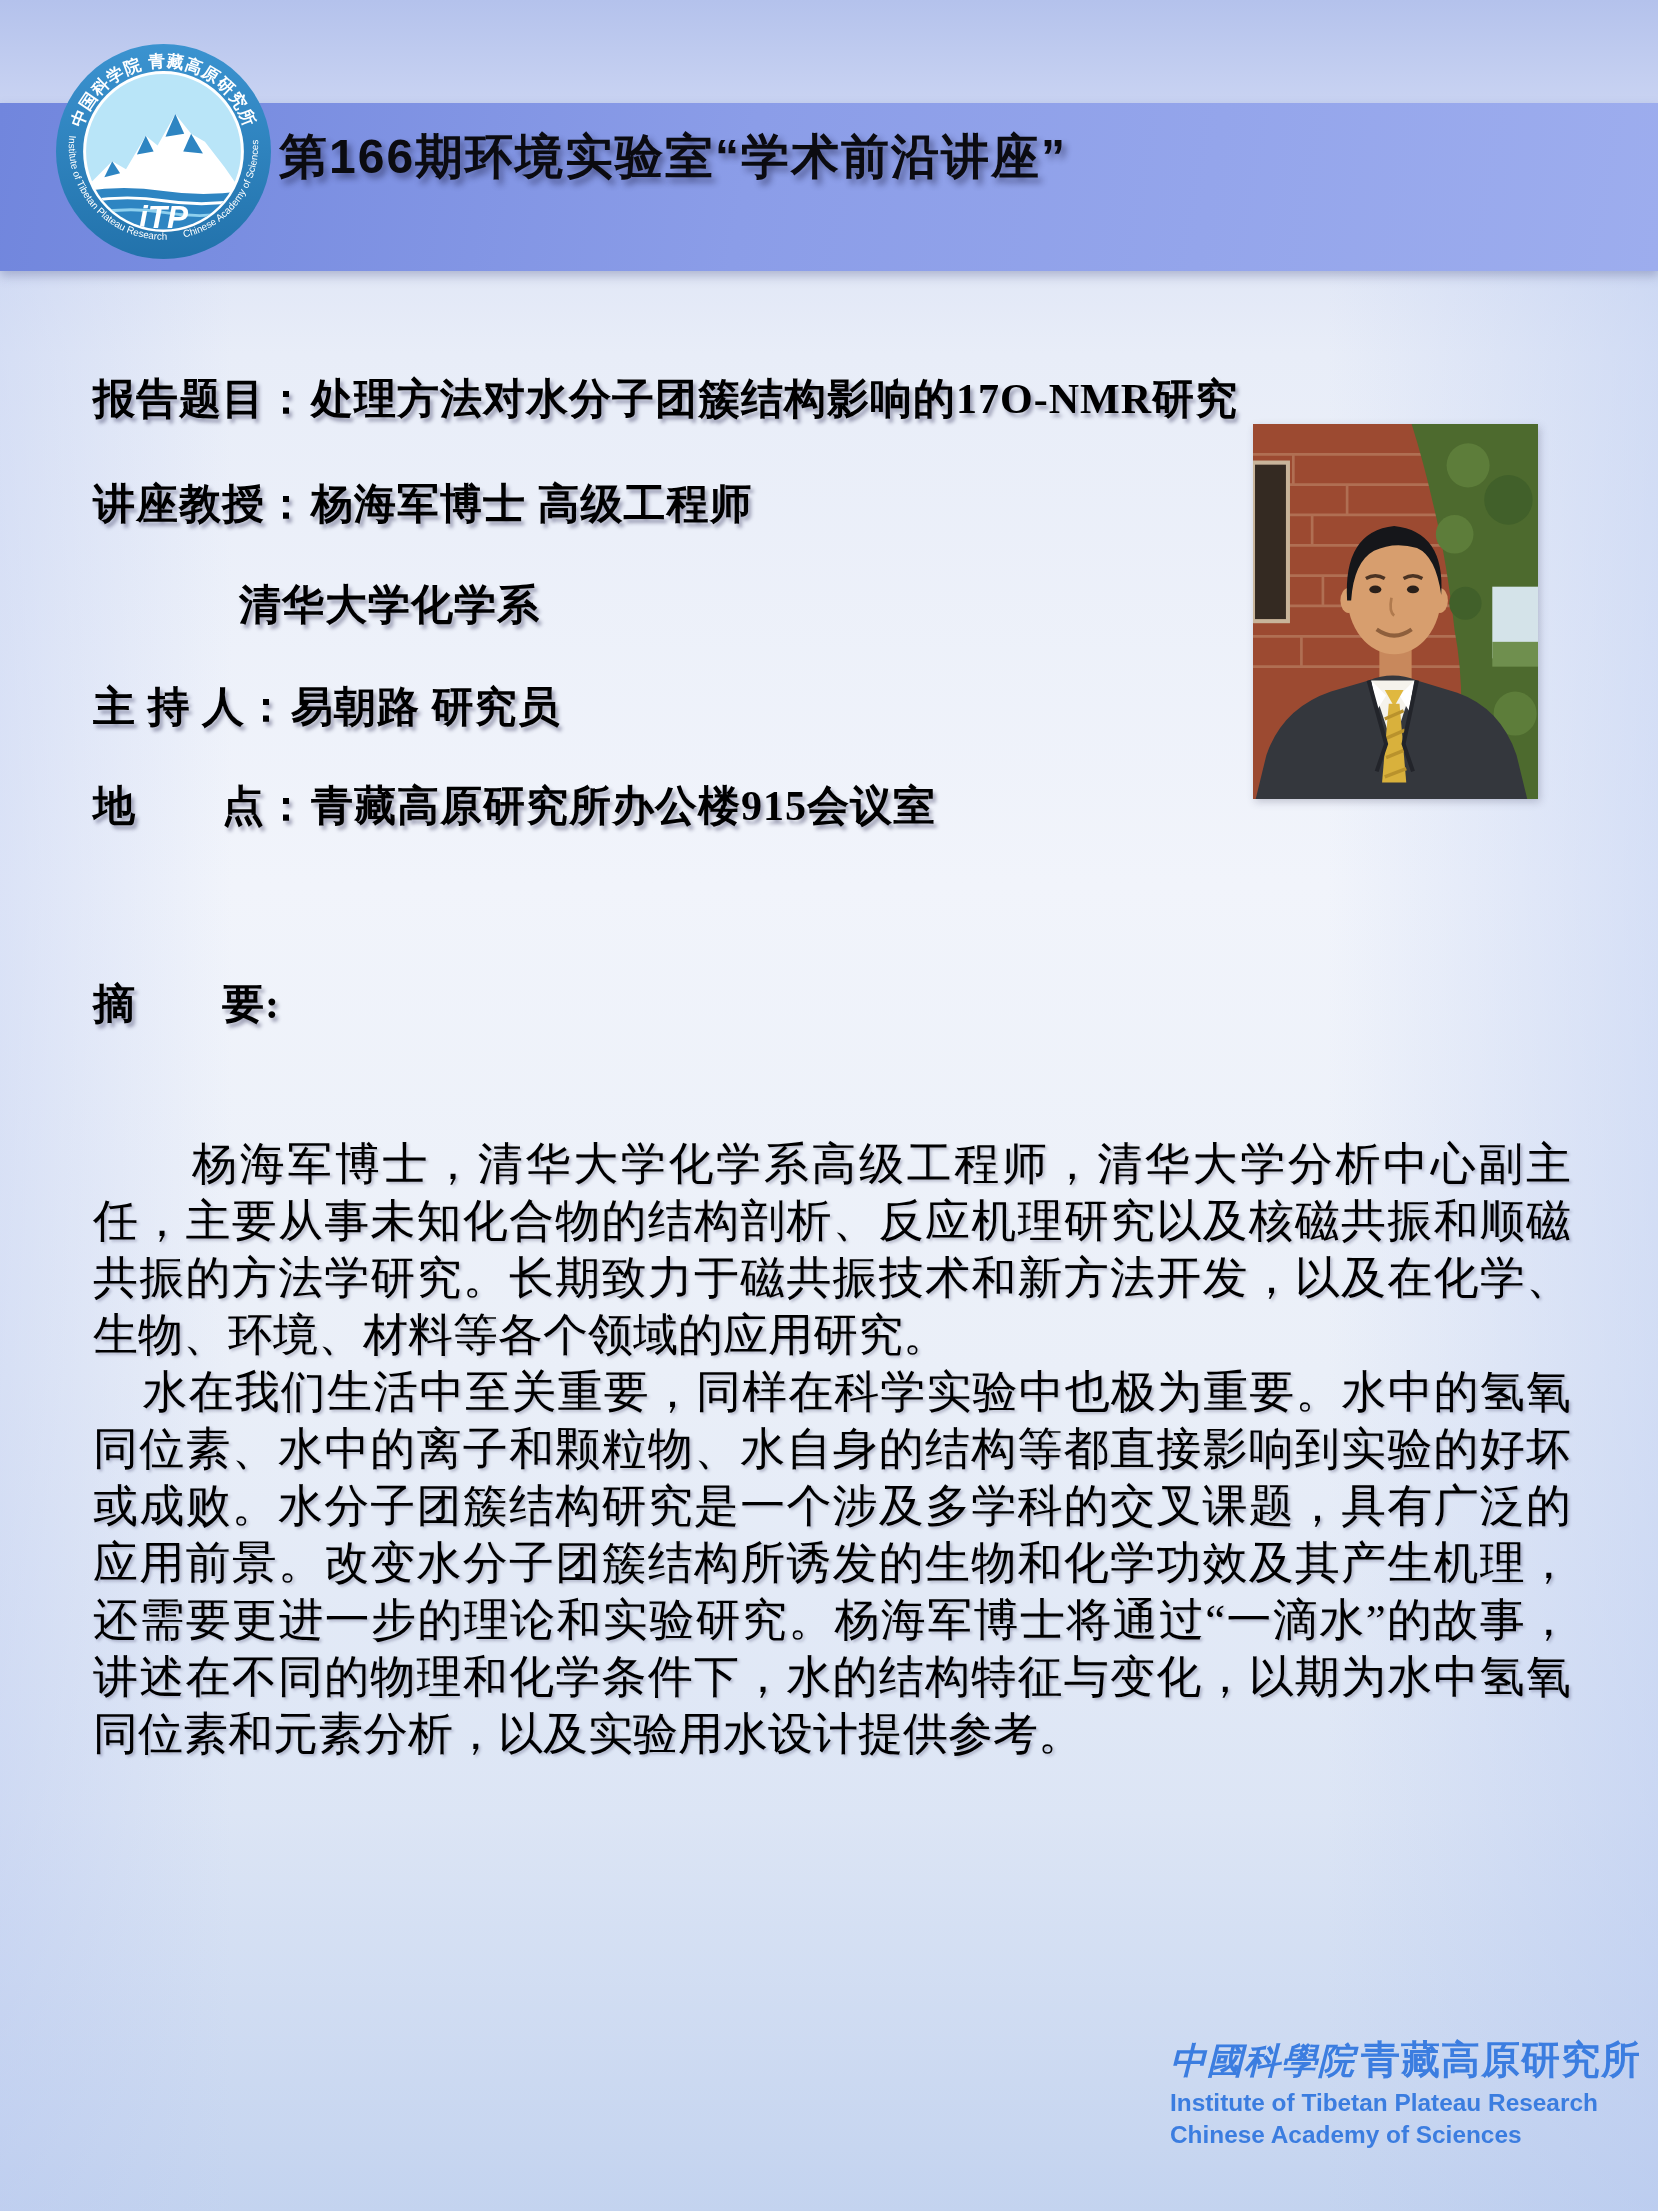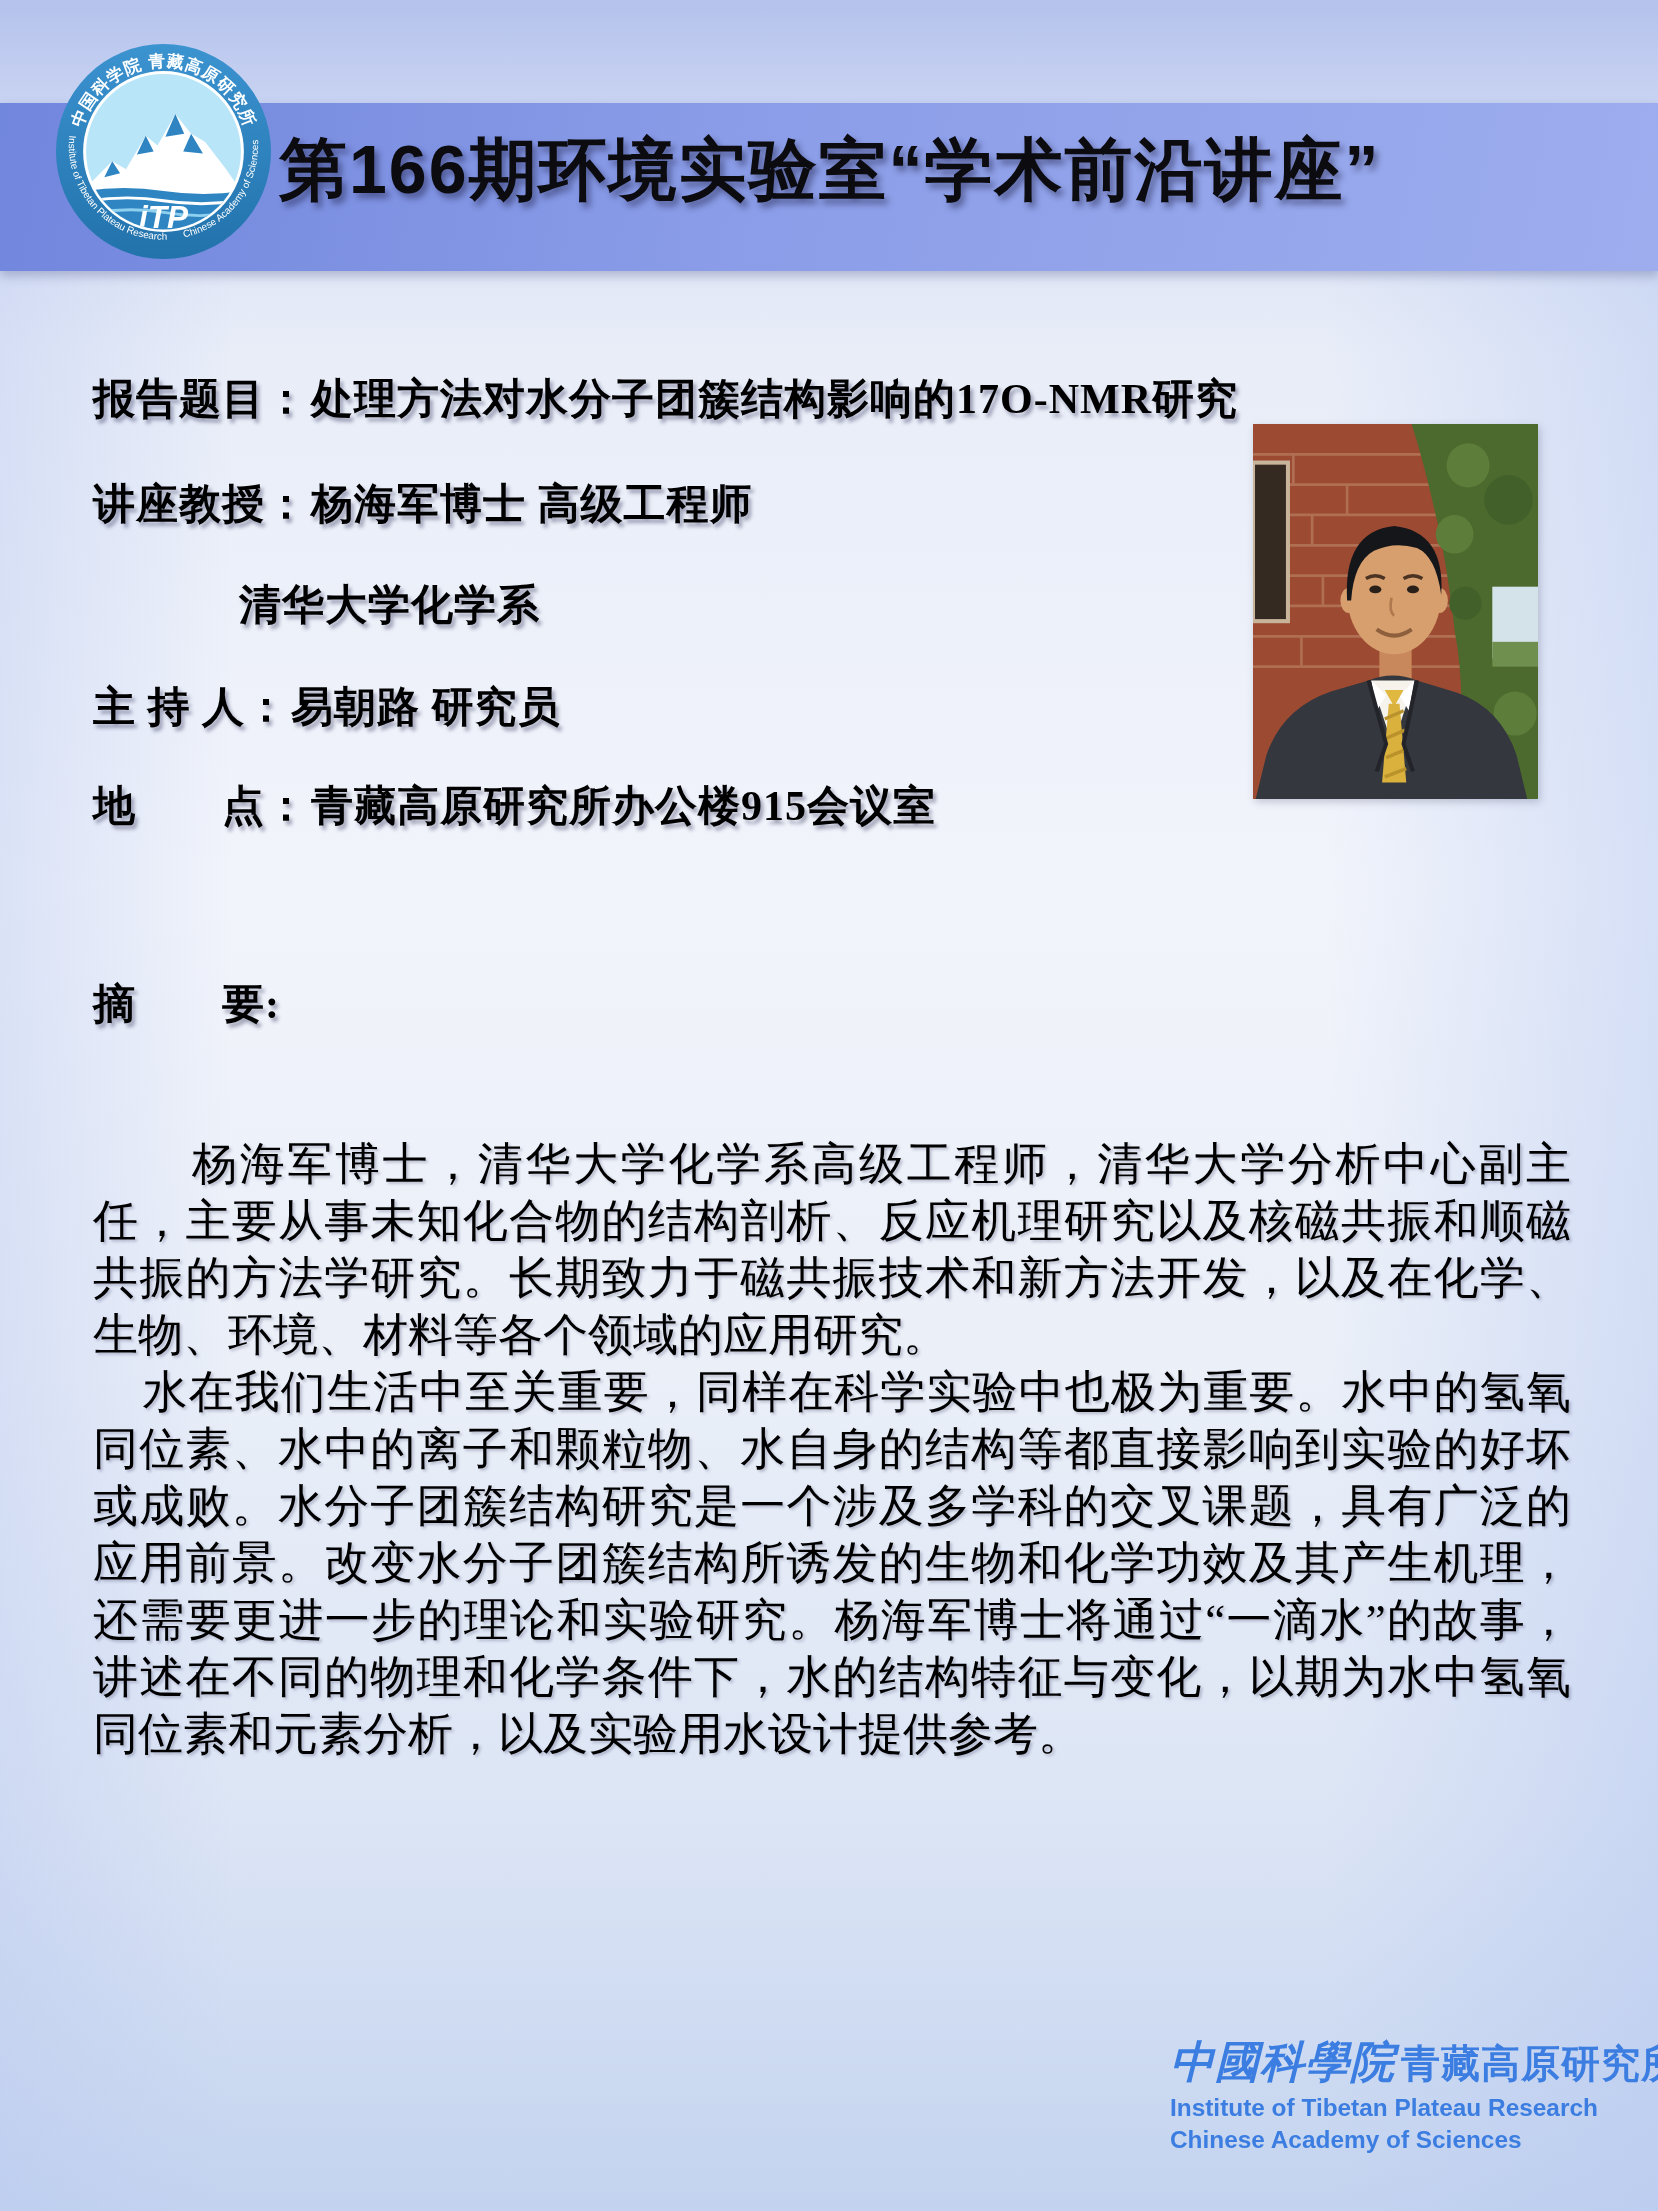--- a/index.html
+++ b/index.html
@@ -11,37 +11,37 @@
       linear-gradient(90deg, rgba(185,200,240,.40) 0%, rgba(255,255,255,0) 14%, rgba(255,255,255,0) 80%, rgba(180,198,240,.45) 100%),
       linear-gradient(180deg,#ccd6f1 0%,#e8edf8 16%,#f1f4fb 40%,#eaeff8 62%,#dce5f5 82%,#c3d3ef 100%);
   }
   .top-strip { position:absolute; top:0; left:0; width:100%; height:103px;
     background:linear-gradient(180deg,#b4c2ec,#c9d3f2); }
   .band { position:absolute; top:103px; left:0; width:100%; height:168px;
     background:linear-gradient(100deg,#7186dd 0%,#8b9de8 45%,#9dadee 100%);
     box-shadow:0 4.9px 9.8px rgba(80,90,140,.35); }
   .page-title { position:absolute; top:125px; left:279px; z-index:3;
     font-family:"Liberation Sans","DejaVu Sans",sans-serif; font-weight:700;
-    font-size:68px; color:#0b0b10; letter-spacing:2px; white-space:nowrap;
+    font-size:48px; color:#0b0b10; letter-spacing:2px; white-space:nowrap;
     text-shadow:3.9px 4.9px 6.8px rgba(20,20,55,.45); }
   .logo-wrap { position:absolute; top:43px; left:55px; width:217px; height:217px; z-index:4; }
   .photo-wrap { position:absolute; left:1253px; top:424px; width:285px; height:375px; z-index:2;
     box-shadow:2px 2.9px 7.8px rgba(60,60,90,.25); }
   .row { position:absolute; left:93px; white-space:nowrap; font-weight:700; font-size:42px;
     color:#000; letter-spacing:1px; text-shadow:2.9px 3.9px 3.9px rgba(45,45,85,.40); }
   .row .lbl { margin-right:3px; }
   .row-indent { left:239px; }
   .abstract { position:absolute; left:93px; top:1136px; width:1478px;
     font-size:45px; line-height:57px; color:#000; text-align:justify;
     text-shadow:2px 2px 2.9px rgba(60,60,100,.30); }
   .abstract p.p1 { text-indent:2.2em; }
   .abstract p.p2 { text-indent:1.1em; }
   .footer { position:absolute; left:1170px; top:2033px; color:#3b7de0; z-index:2; }
   .footer .cn { font-size:39px; font-weight:700; white-space:nowrap; letter-spacing:1px; }
-  .footer .cn .calli { font-size:44px; font-style:italic; margin-right:5.9px;
+  .footer .cn .calli { font-size:36px; font-style:italic; margin-right:5.9px;
     font-family:"Liberation Serif","DejaVu Serif",serif; }
   .footer .en { font-size:24.4px; line-height:32px; font-weight:700;
     font-family:"Liberation Sans","DejaVu Sans",sans-serif; }
 </style>
 </head>
 <body>
 
 <div id="page">
 
   <div class="top-strip"></div>

